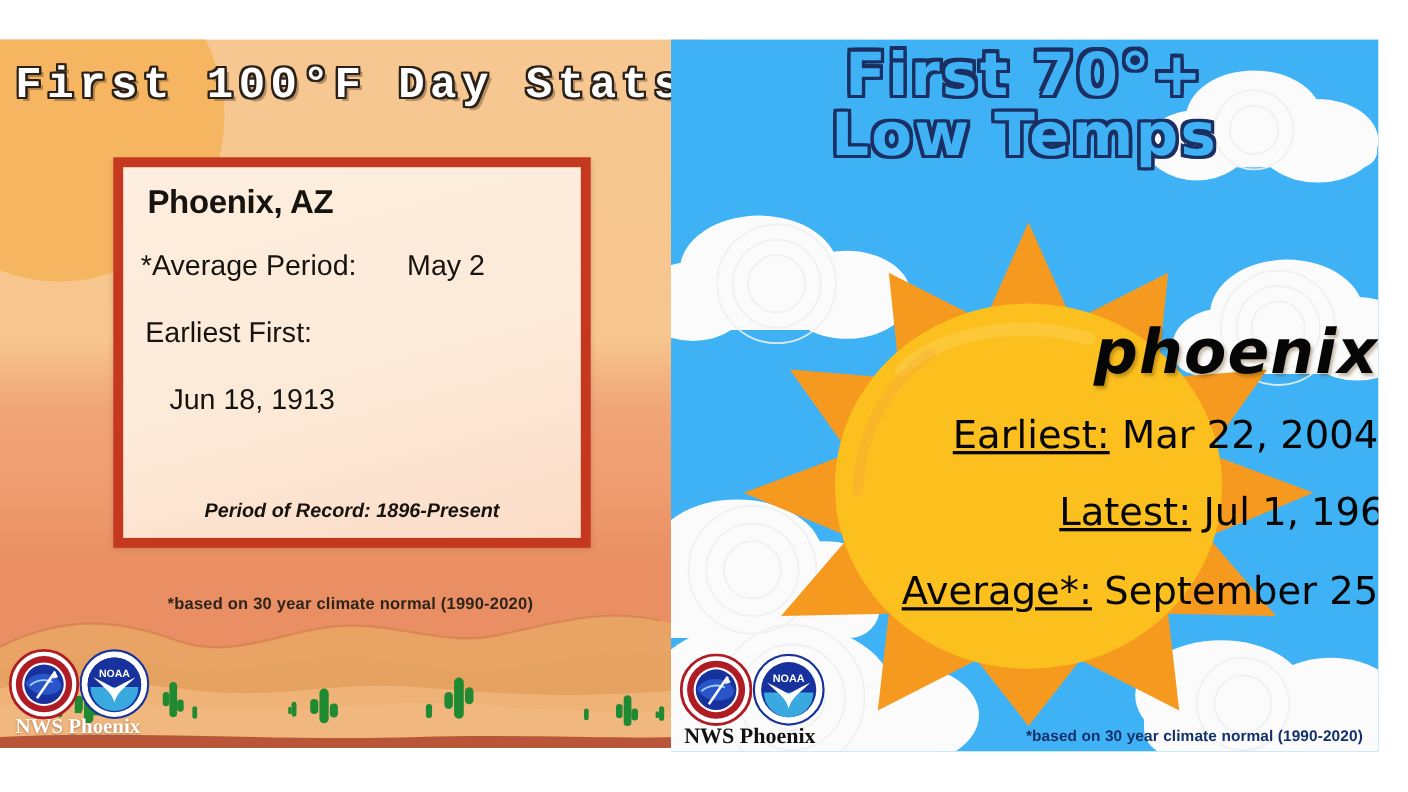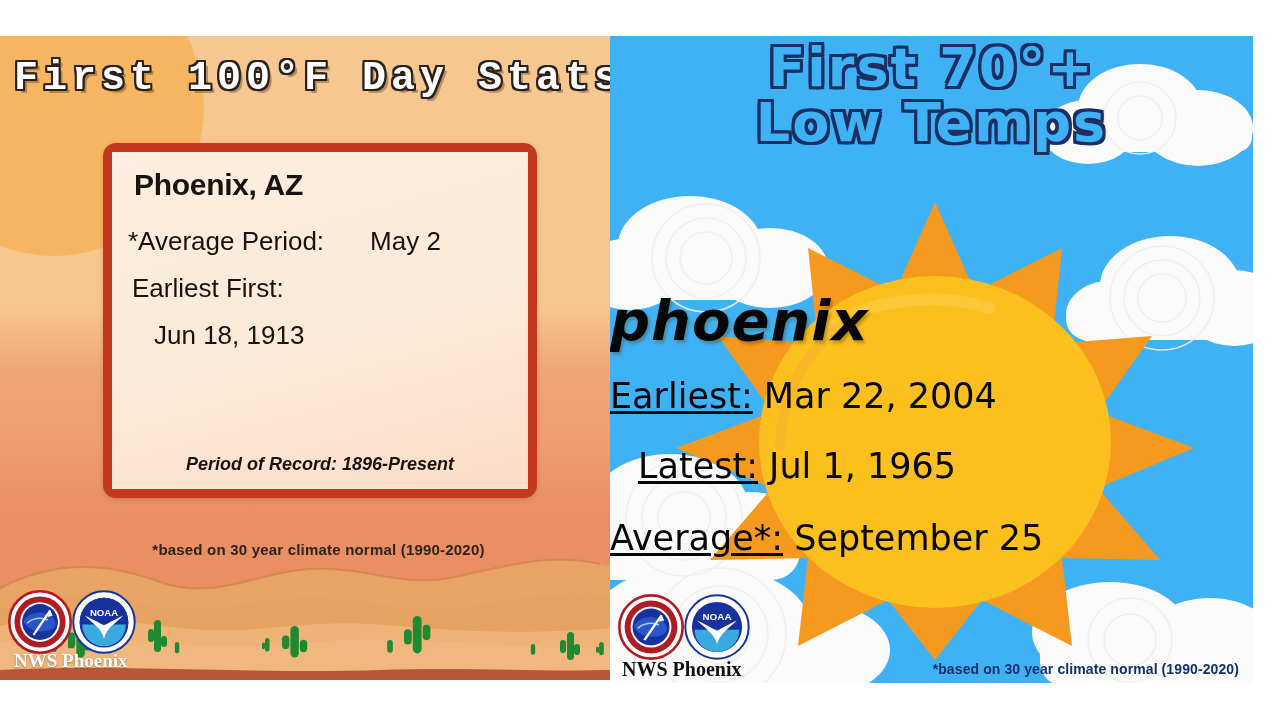--- a/index.html
+++ b/index.html
@@ -20,26 +20,26 @@
                 4px 4px 0 rgba(60,40,25,.35);
     white-space:nowrap;}
 
   
   .dunes{position:absolute;left:0;bottom:0;width:637px;height:150px;}
   .cacti{position:absolute;left:0;bottom:0;width:637px;height:120px;}
 
   
   .card{position:absolute;left:103px;top:107px;width:434px;height:355px;
     background:#c4381f;padding:9px;box-sizing:border-box;
-    box-shadow:0 2px 5px rgba(120,60,30,.25);border-radius:13px;}
+    box-shadow:0 2px 5px rgba(120,60,30,.25);}
   .card-inner{width:100%;height:100%;box-sizing:border-box;
     background:linear-gradient(165deg,#fdeedf 0%, #fcead8 55%, #fbdcc7 100%);
     padding:14px 20px 10px 20px;position:relative;}
   .card-city{font-size:30px;font-weight:bold;color:#17130f;letter-spacing:-.3px;margin:2px 0 0 2px;}
-  .stat-row{display:flex;align-items:baseline;margin-top:16px;white-space:nowrap;}
+  .stat-row{display:flex;align-items:baseline;margin-top:30px;white-space:nowrap;}
   .stat-row.r1{margin-top:24px;}
   .stat-label{font-size:26px;color:#17130f;}
   .stat-value{font-size:26px;color:#17130f;}
   .r1 .stat-label{margin-left:-4px;}
   .r1 .stat-value{margin-left:46px;}
   .r2 .stat-label{margin-left:0;}
   .r2 .stat-value{margin-left:10px;}
   .r3 .stat-label{margin-left:0;}
   .r3 .stat-value{margin-left:22px;}
   .card-por{position:absolute;left:0;right:0;bottom:14px;text-align:center;
@@ -59,21 +59,21 @@
   .title-right{position:absolute;left:0;top:6px;width:643px;text-align:center;
     font-family:"DejaVu Sans",sans-serif;font-weight:bold;font-size:54px;line-height:.98;
     color:#3fb2f5;letter-spacing:2px;
     text-shadow:-3px -3px 0 #1b2f63, 3px -3px 0 #1b2f63, -3px 3px 0 #1b2f63, 3px 3px 0 #1b2f63,
                 0 -3px 0 #1b2f63, 0 3px 0 #1b2f63, -3px 0 0 #1b2f63, 3px 0 0 #1b2f63;}
   .title-right .l2{display:block;margin-top:2px;}
 
   .sunburst{position:absolute;left:60px;top:160px;width:530px;height:470px;}
   .clouds-right{position:absolute;left:0;top:0;width:643px;height:647px;}
 
-  .rtext{position:absolute;left:0;width:643px;text-align:left;color:#060606;z-index:6;}
+  .rtext{position:absolute;left:0;width:643px;text-align:right;color:#060606;z-index:6;}
   .r-city{top:252px;font-family:"DejaVu Sans",sans-serif;font-weight:bold;font-style:italic;
     font-size:56px;letter-spacing:1px;text-shadow:2px 3px 3px rgba(90,60,0,.35);}
   .r-line{font-family:"DejaVu Sans",sans-serif;font-size:35px;font-weight:500;white-space:nowrap;}
   .r-e{top:340px;}
   .r-l{top:410px;margin-left:28px;}
   .r-a{top:482px;}
   .r-line .ul{text-decoration:underline;text-decoration-thickness:3px;text-underline-offset:3px;}
   .footnote-right{position:absolute;right:14px;bottom:6px;font-size:14px;font-weight:700;
     color:#12306b;letter-spacing:.1px;z-index:8;}
 

